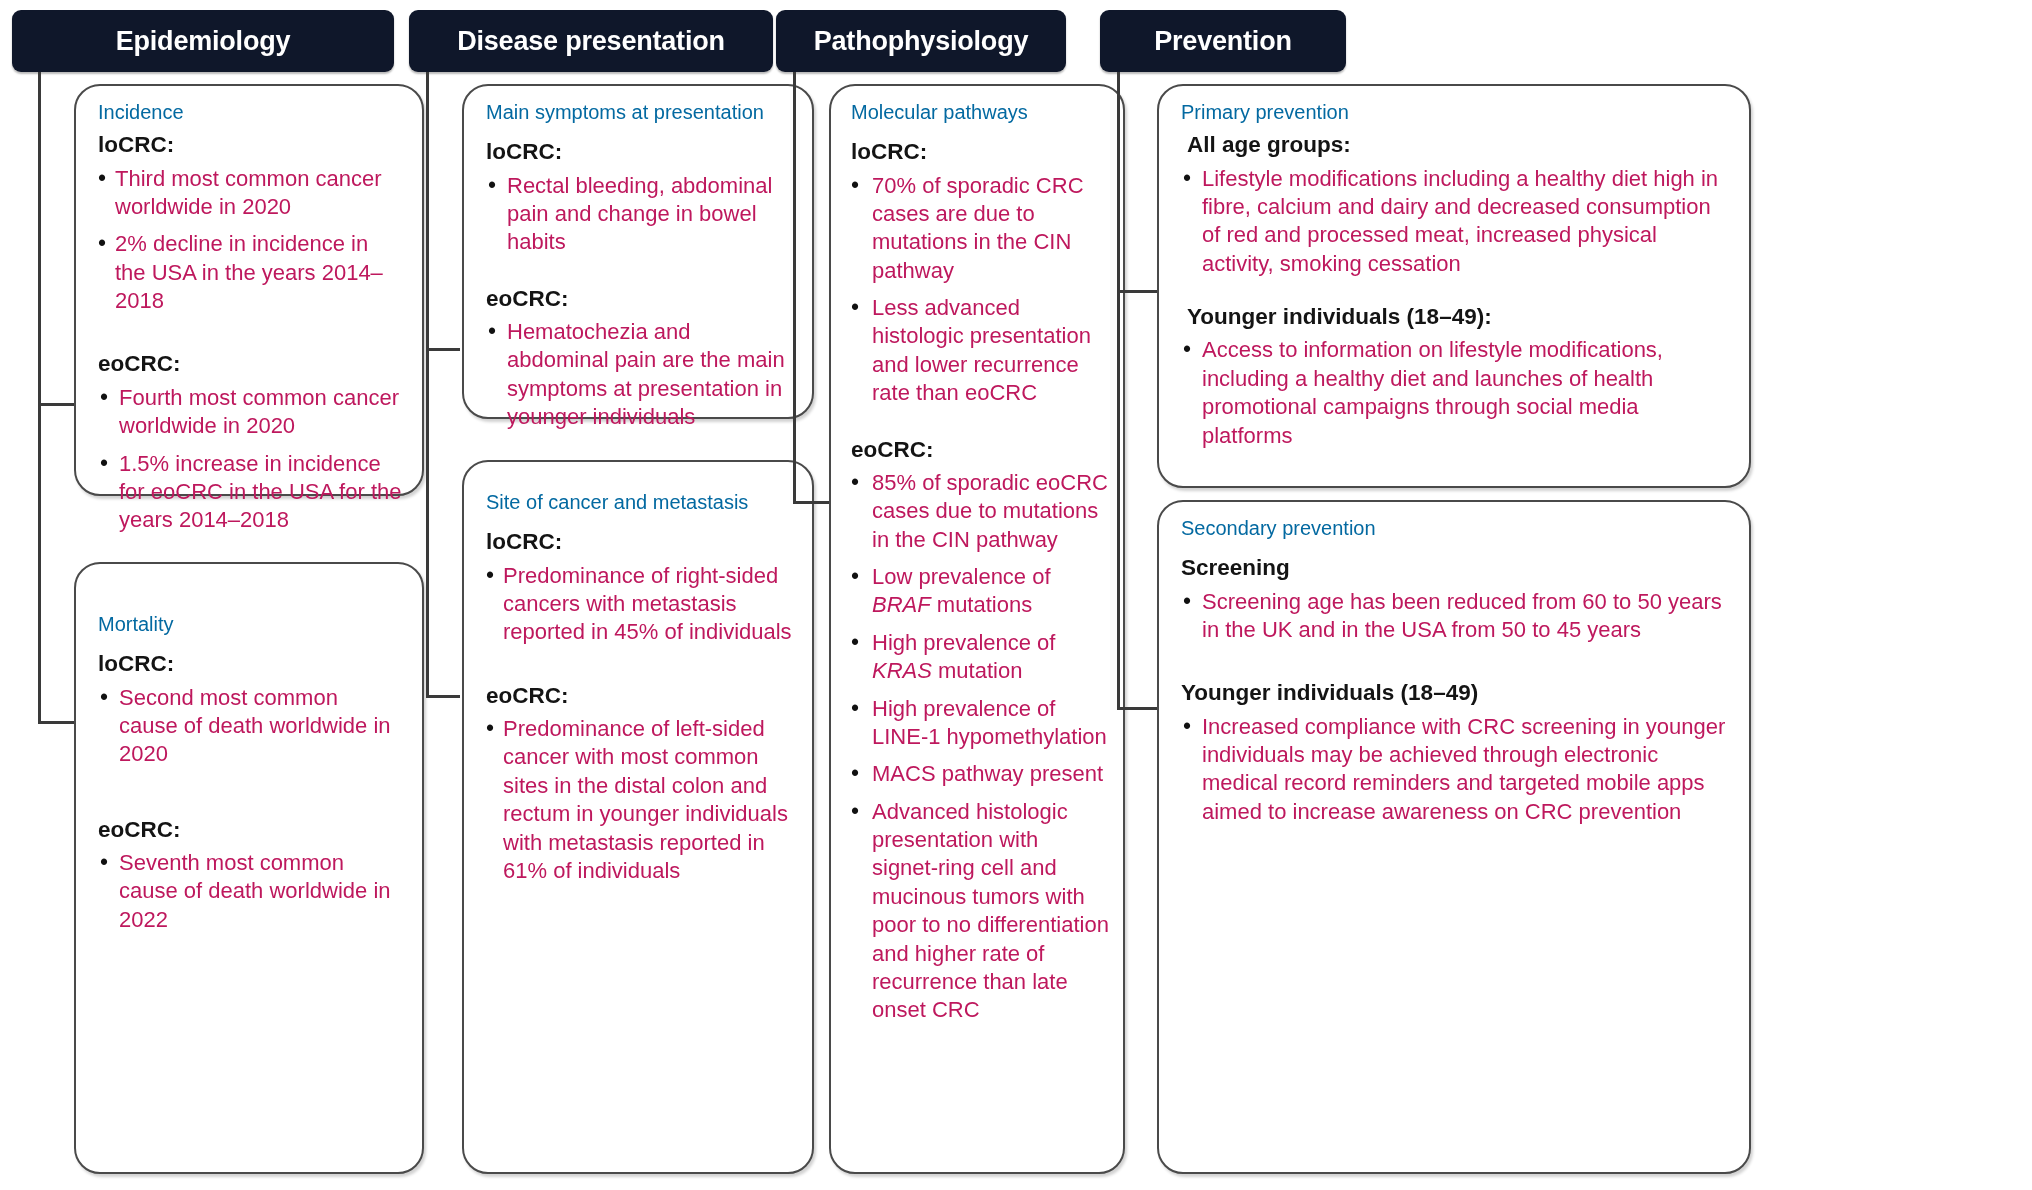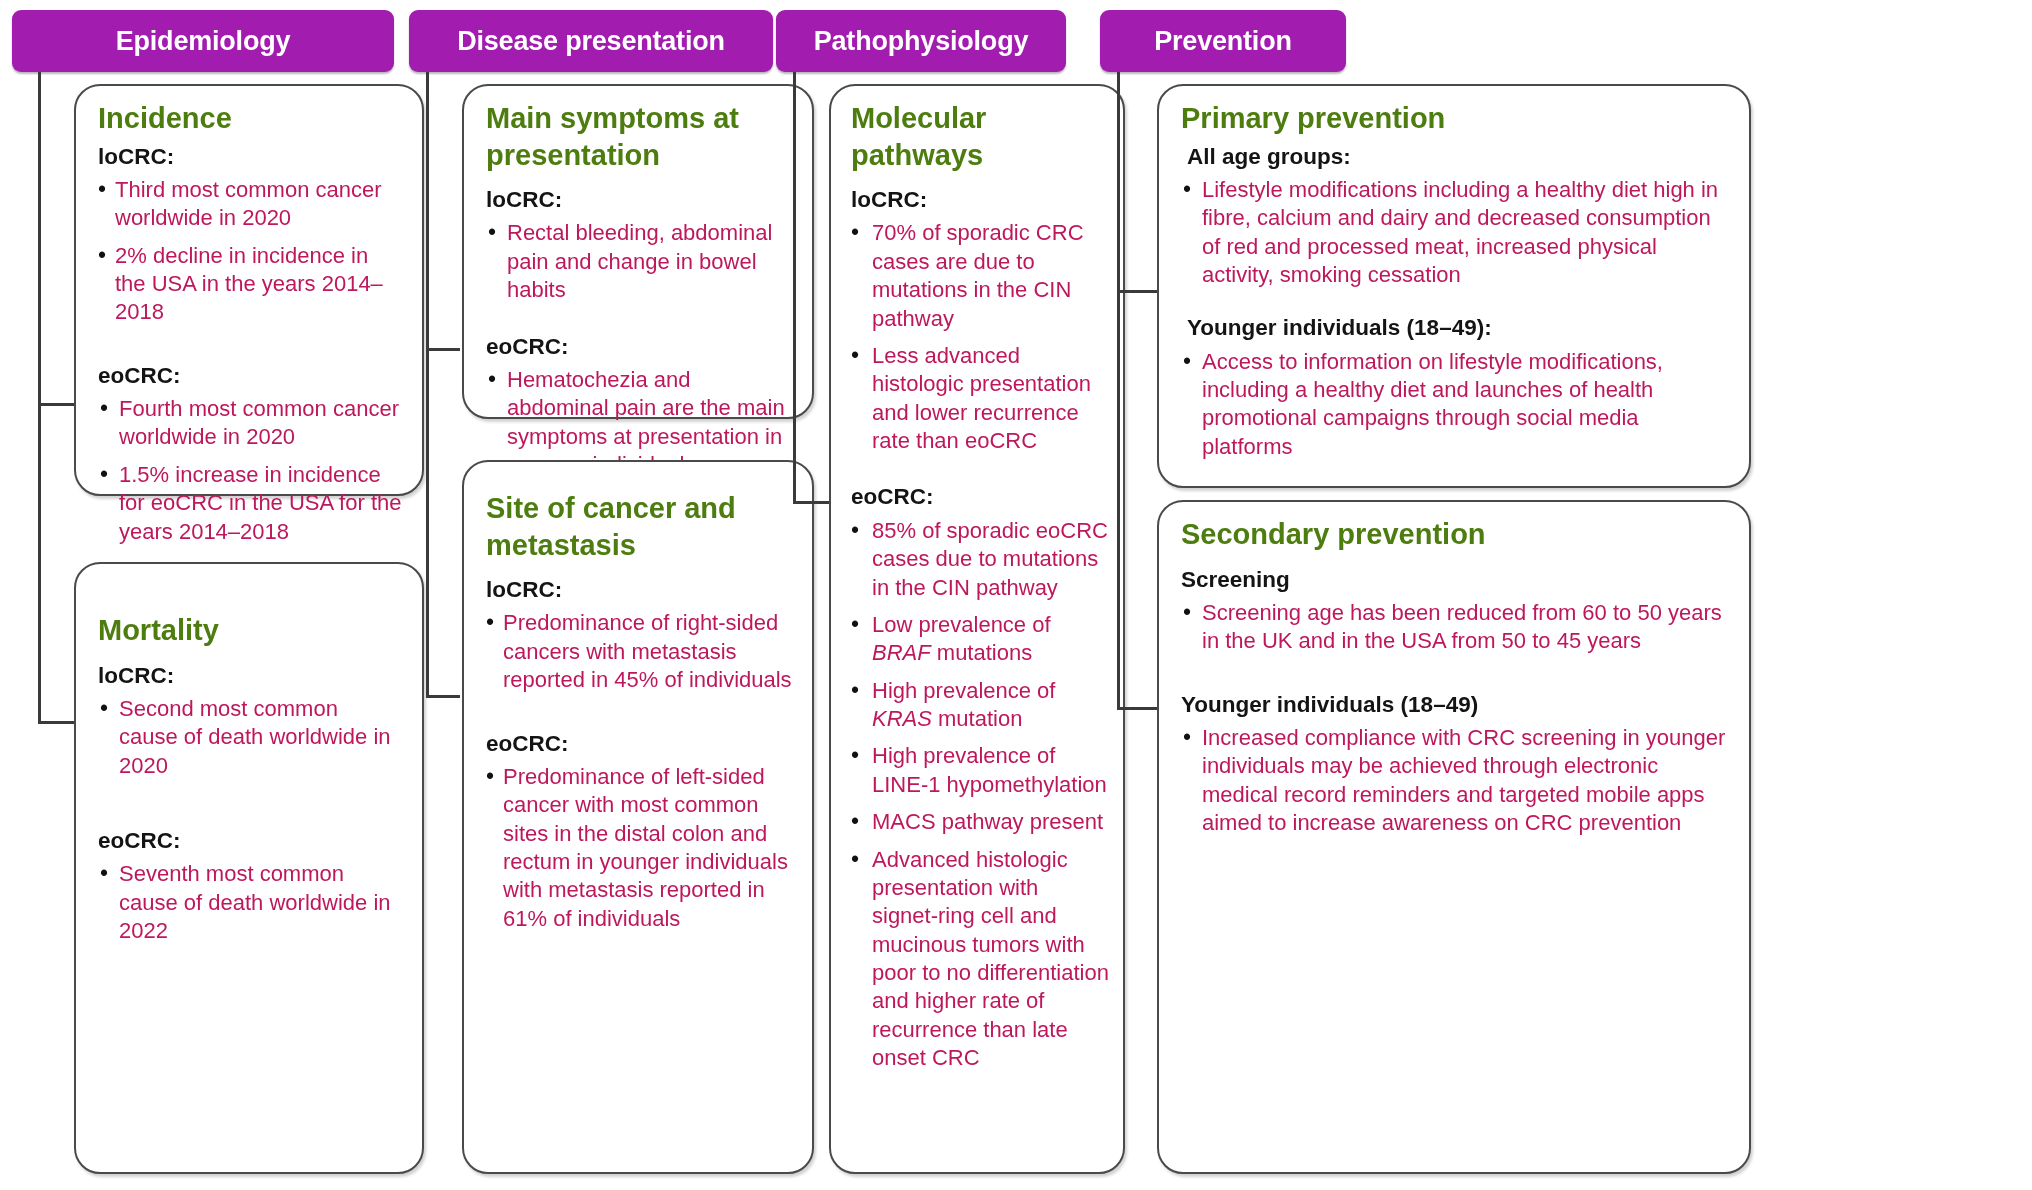--- a/index.html
+++ b/index.html
@@ -25,21 +25,21 @@
   .col-epi{ left:0px;   width:580px; }
   .col-dis{ left:554px; width:480px; }
   .col-pat{ left:1022px;width:400px; }
   .col-pre{ left:1416px;width:616px; }
 
   
   .header-pill{
     position:absolute;
     top:10px;
     height:62px;
-    background:#a21caf;
+    background:#0f172a;
     border-radius:9px;
     display:flex;
     align-items:center;
     justify-content:center;
     box-shadow:0 2px 2px rgba(0,0,0,.28);
   }
   .header-pill span{
     color:#ffffff;
     font-size:27px;
     font-weight:bold;
@@ -67,23 +67,23 @@
   .card{
     position:absolute;
     box-sizing:border-box;
     background:#ffffff;
     border:2.5px solid #4a4a4a;
     border-radius:26px;
     padding:14px 20px 14px 22px;
     box-shadow:2px 3px 3px rgba(0,0,0,.18);
   }
   .card .title{
-    font-size:29px;
-    font-weight:bold;
-    color:#4d7c0f;
+    font-size:20px;
+    font-weight:normal;
+    color:#0369a1;
     line-height:1.26;
     margin:0 0 4px 0;
   }
   .card .subhead{
     font-size:22.5px;
     font-weight:bold;
     color:#141414;
     line-height:1.26;
     margin:13px 0 4px 0;
   }

